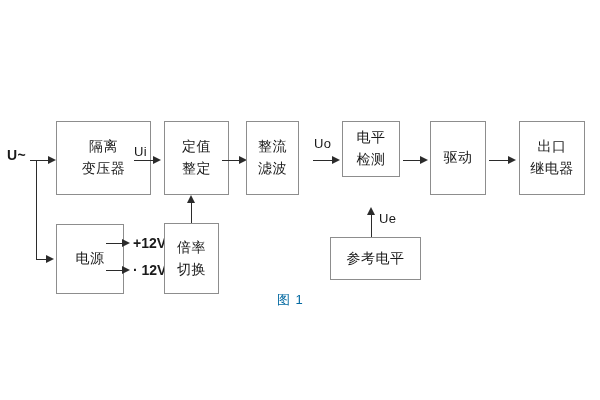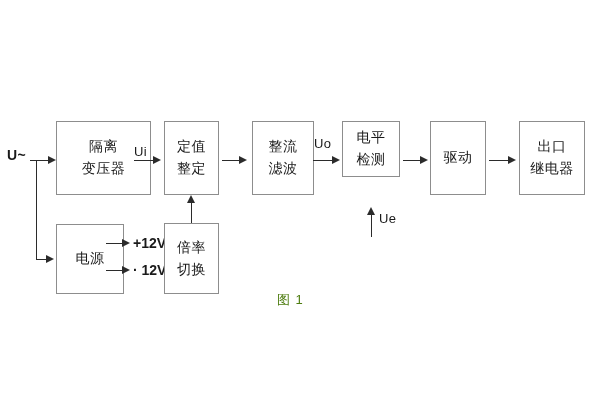--- a/index.html
+++ b/index.html
@@ -34,21 +34,21 @@
     position: absolute;
     color: #1a1a1a;
     font-size: 13px;
     white-space: nowrap;
     letter-spacing: 0.3px;
   }
   .lbl.big { font-size: 14px; font-weight: bold; }
   .lbl.rail { font-size: 14px; font-weight: bold; letter-spacing: 0px; }
   .cap {
     position: absolute;
-    color: #4d7c0f;
+    color: #0369a1;
     font-size: 13px;
     letter-spacing: 1px;
     white-space: nowrap;
   }
   
   .h-line {
     position: absolute;
     height: 0;
     border-top: 1.5px solid #2b2b2b;
   }
@@ -100,54 +100,57 @@
   <div class="lbl rail" style="left:133px; top:235px;">+12V</div>
 
   <div class="h-line" style="left:106px; top:270px; width:18px;"></div>
   <div class="arrow-r" style="left:122px; top:266px;"></div>
   <div class="lbl rail" style="left:133px; top:262px;">· 12V</div>
 
   <div class="lbl" style="left:134px; top:136px;margin-top:8px;">Ui</div>
   <div class="h-line" style="left:134px; top:160px; width:22px;"></div>
   <div class="arrow-r" style="left:153px; top:156px;"></div>
 
-  <div class="blk" style="left:164px; top:121px; width:55px; height:74px;">
+  <div class="blk" style="left:164px; top:121px; width:65px; height:74px;">
     <span>定值</span>
     <span>整定</span>
   </div>
 
   <div class="blk" style="left:164px; top:223px; width:55px; height:71px;">
     <span>倍率</span>
     <span>切换</span>
   </div>
 
   <div class="v-line" style="left:191px; top:200px; height:23px;"></div>
   <div class="arrow-u" style="left:187px; top:195px;"></div>
 
   <div class="h-line" style="left:222px; top:160px; width:20px;"></div>
   <div class="arrow-r" style="left:239px; top:156px;"></div>
 
-  <div class="blk" style="left:252px; top:121px; width:62px; height:74px;">
+  <div class="blk" style="left:246px; top:121px; width:53px; height:74px;">
     <span>整流</span>
     <span>滤波</span>
   </div>
 
   <div class="lbl" style="left:314px; top:136px;">Uo</div>
   <div class="h-line" style="left:313px; top:160px; width:22px;"></div>
   <div class="arrow-r" style="left:332px; top:156px;"></div>
 
   <div class="blk" style="left:342px; top:121px; width:58px; height:56px;">
     <span>电平</span>
     <span>检测</span>
   </div>
 
   <div class="v-line" style="left:371px; top:212px; height:25px;"></div>
   <div class="arrow-u" style="left:367px; top:207px;"></div>
   <div class="lbl" style="left:379px; top:211px;">Ue</div>
 
+  <div class="blk" style="left:330px; top:237px; width:91px; height:43px;">
+    <span>参考电平</span>
+  </div>
 
   <div class="h-line" style="left:403px; top:160px; width:20px;"></div>
   <div class="arrow-r" style="left:420px; top:156px;"></div>
 
   <div class="blk" style="left:430px; top:121px; width:56px; height:74px;">
     <span>驱动</span>
   </div>
 
   <div class="h-line" style="left:489px; top:160px; width:22px;"></div>
   <div class="arrow-r" style="left:508px; top:156px;"></div>

